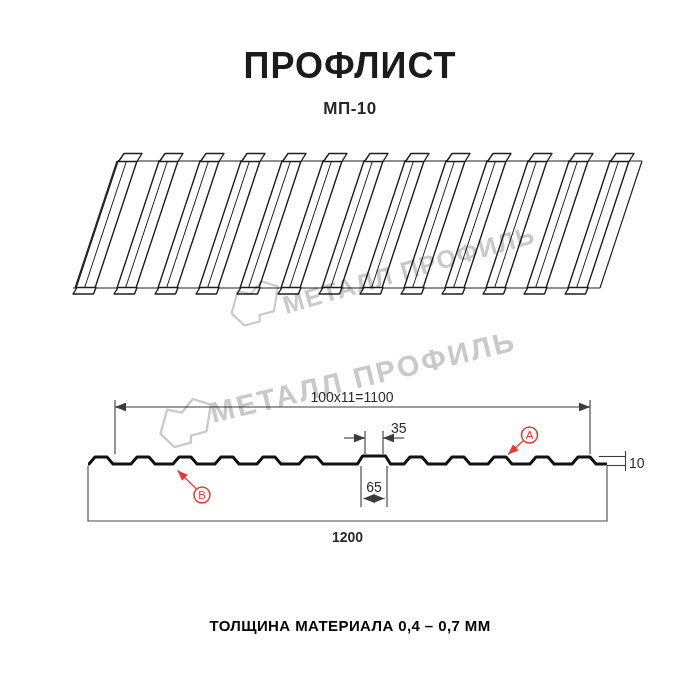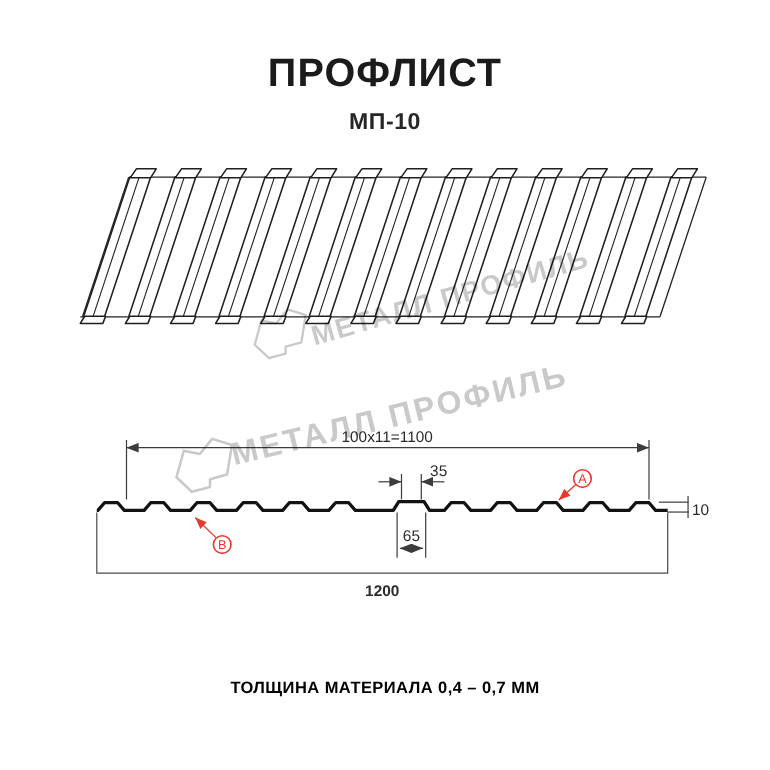--- a/index.html
+++ b/index.html
@@ -2,21 +2,21 @@
 <html><head>
 <meta charset="utf-8">
 <style>
   html,body{margin:0;padding:0;background:#ffffff;}
   #stage{position:relative;width:700px;height:700px;background:#ffffff;overflow:hidden;
          font-family:"Liberation Sans",sans-serif;}
   #gfx{position:absolute;left:0;top:0;}
   .title{position:absolute;top:48px;left:0;width:100%;text-align:center;
          font-size:36px;font-weight:800;letter-spacing:1px;color:#1b1b1b;line-height:1;}
   .subtitle{position:absolute;top:100px;left:0;width:100%;text-align:center;
-         font-size:21px;font-weight:700;letter-spacing:.5px;color:#262626;line-height:1;}
+         font-size:17px;font-weight:700;letter-spacing:.5px;color:#262626;line-height:1;}
   .footer{position:absolute;top:618px;left:0;width:100%;text-align:center;
          font-size:15px;font-weight:600;letter-spacing:.4px;color:#000000;line-height:1;}
   
   .thin{stroke:#3c3c3c;stroke-width:1.1;fill:none;}
   .rect{stroke:#4a4a4a;stroke-width:1.1;fill:none;}
   .profile{stroke:#121212;stroke-width:3;fill:none;stroke-linejoin:round;}
   .dim{font-family:"Liberation Sans",sans-serif;font-size:14px;fill:#2b2b2b;}
   .dimb{font-weight:700;}
   .sheetline{stroke:#222222;stroke-width:1.2;fill:none;}
   .rib{stroke:#1f1f1f;stroke-width:1.4;fill:#ffffff;stroke-linejoin:round;}

